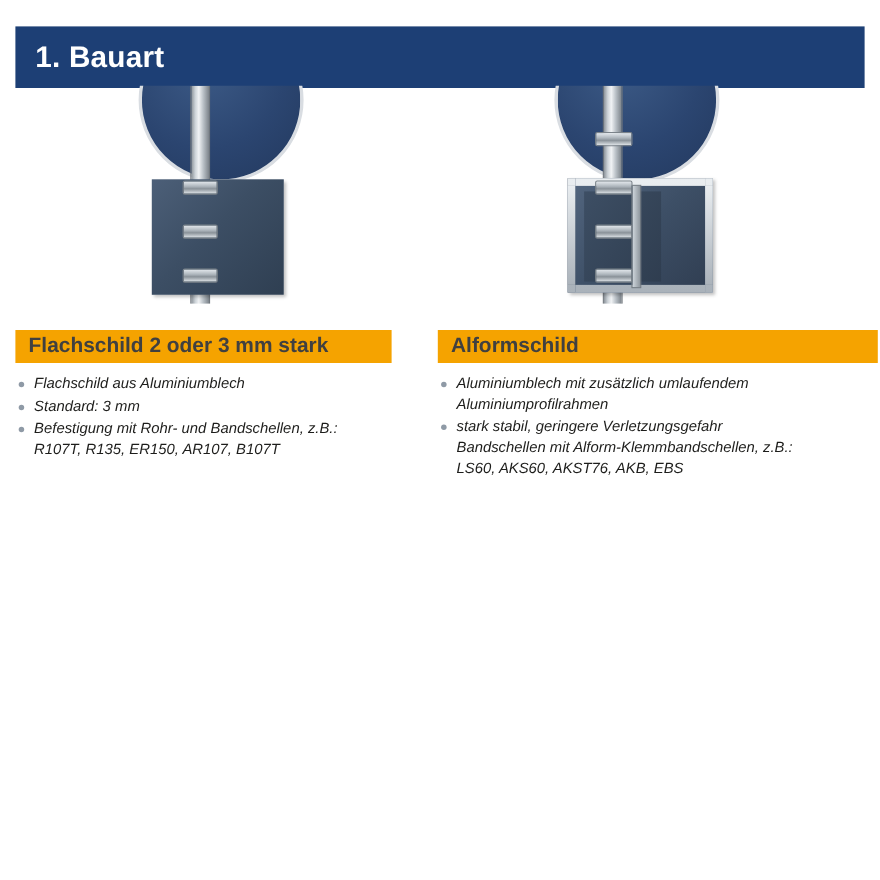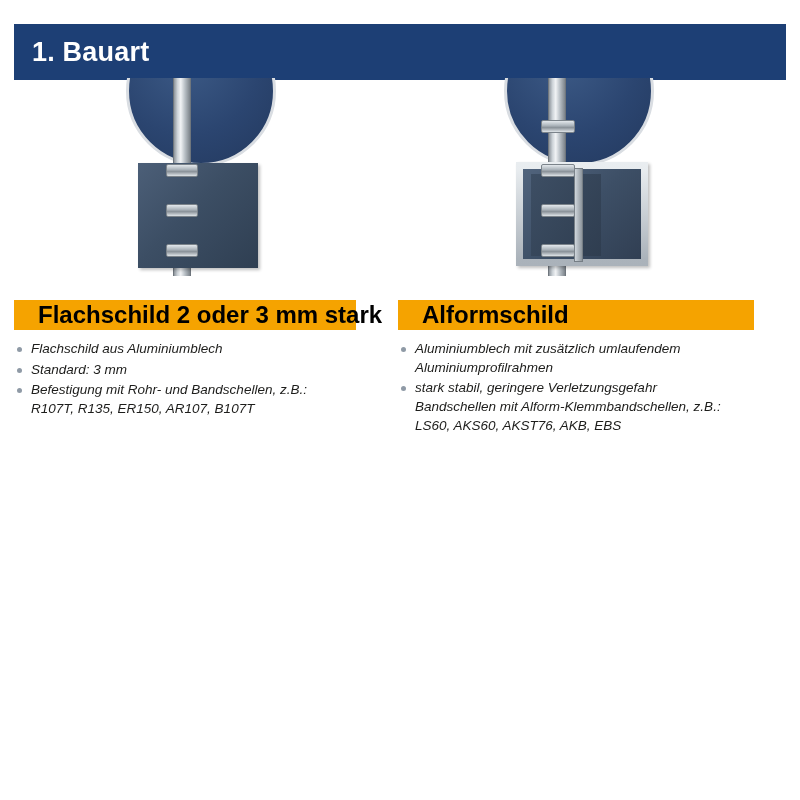--- a/index.html
+++ b/index.html
@@ -153,26 +153,26 @@
 
   
   .caption-bar {
     margin-top: 12px;
     background: #f5a300;
     height: 30px;
     display: flex;
     align-items: center;
   }
   .col-left .caption-bar { width: 342px; }
-  .col-right .caption-bar { width: 356px; }
+  .col-right .caption-bar { width: 400px; }
   .caption-text {
-    color: #000000;
-    font-size: 24px;
+    color: #404040;
+    font-size: 19px;
     font-weight: bold;
-    padding-left: 24px;
+    padding-left: 12px;
     white-space: nowrap;
   }
 
   
   ul.bullets {
     list-style: none;
     margin: 10px 0 0 0;
     padding: 0;
   }
   ul.bullets li {

